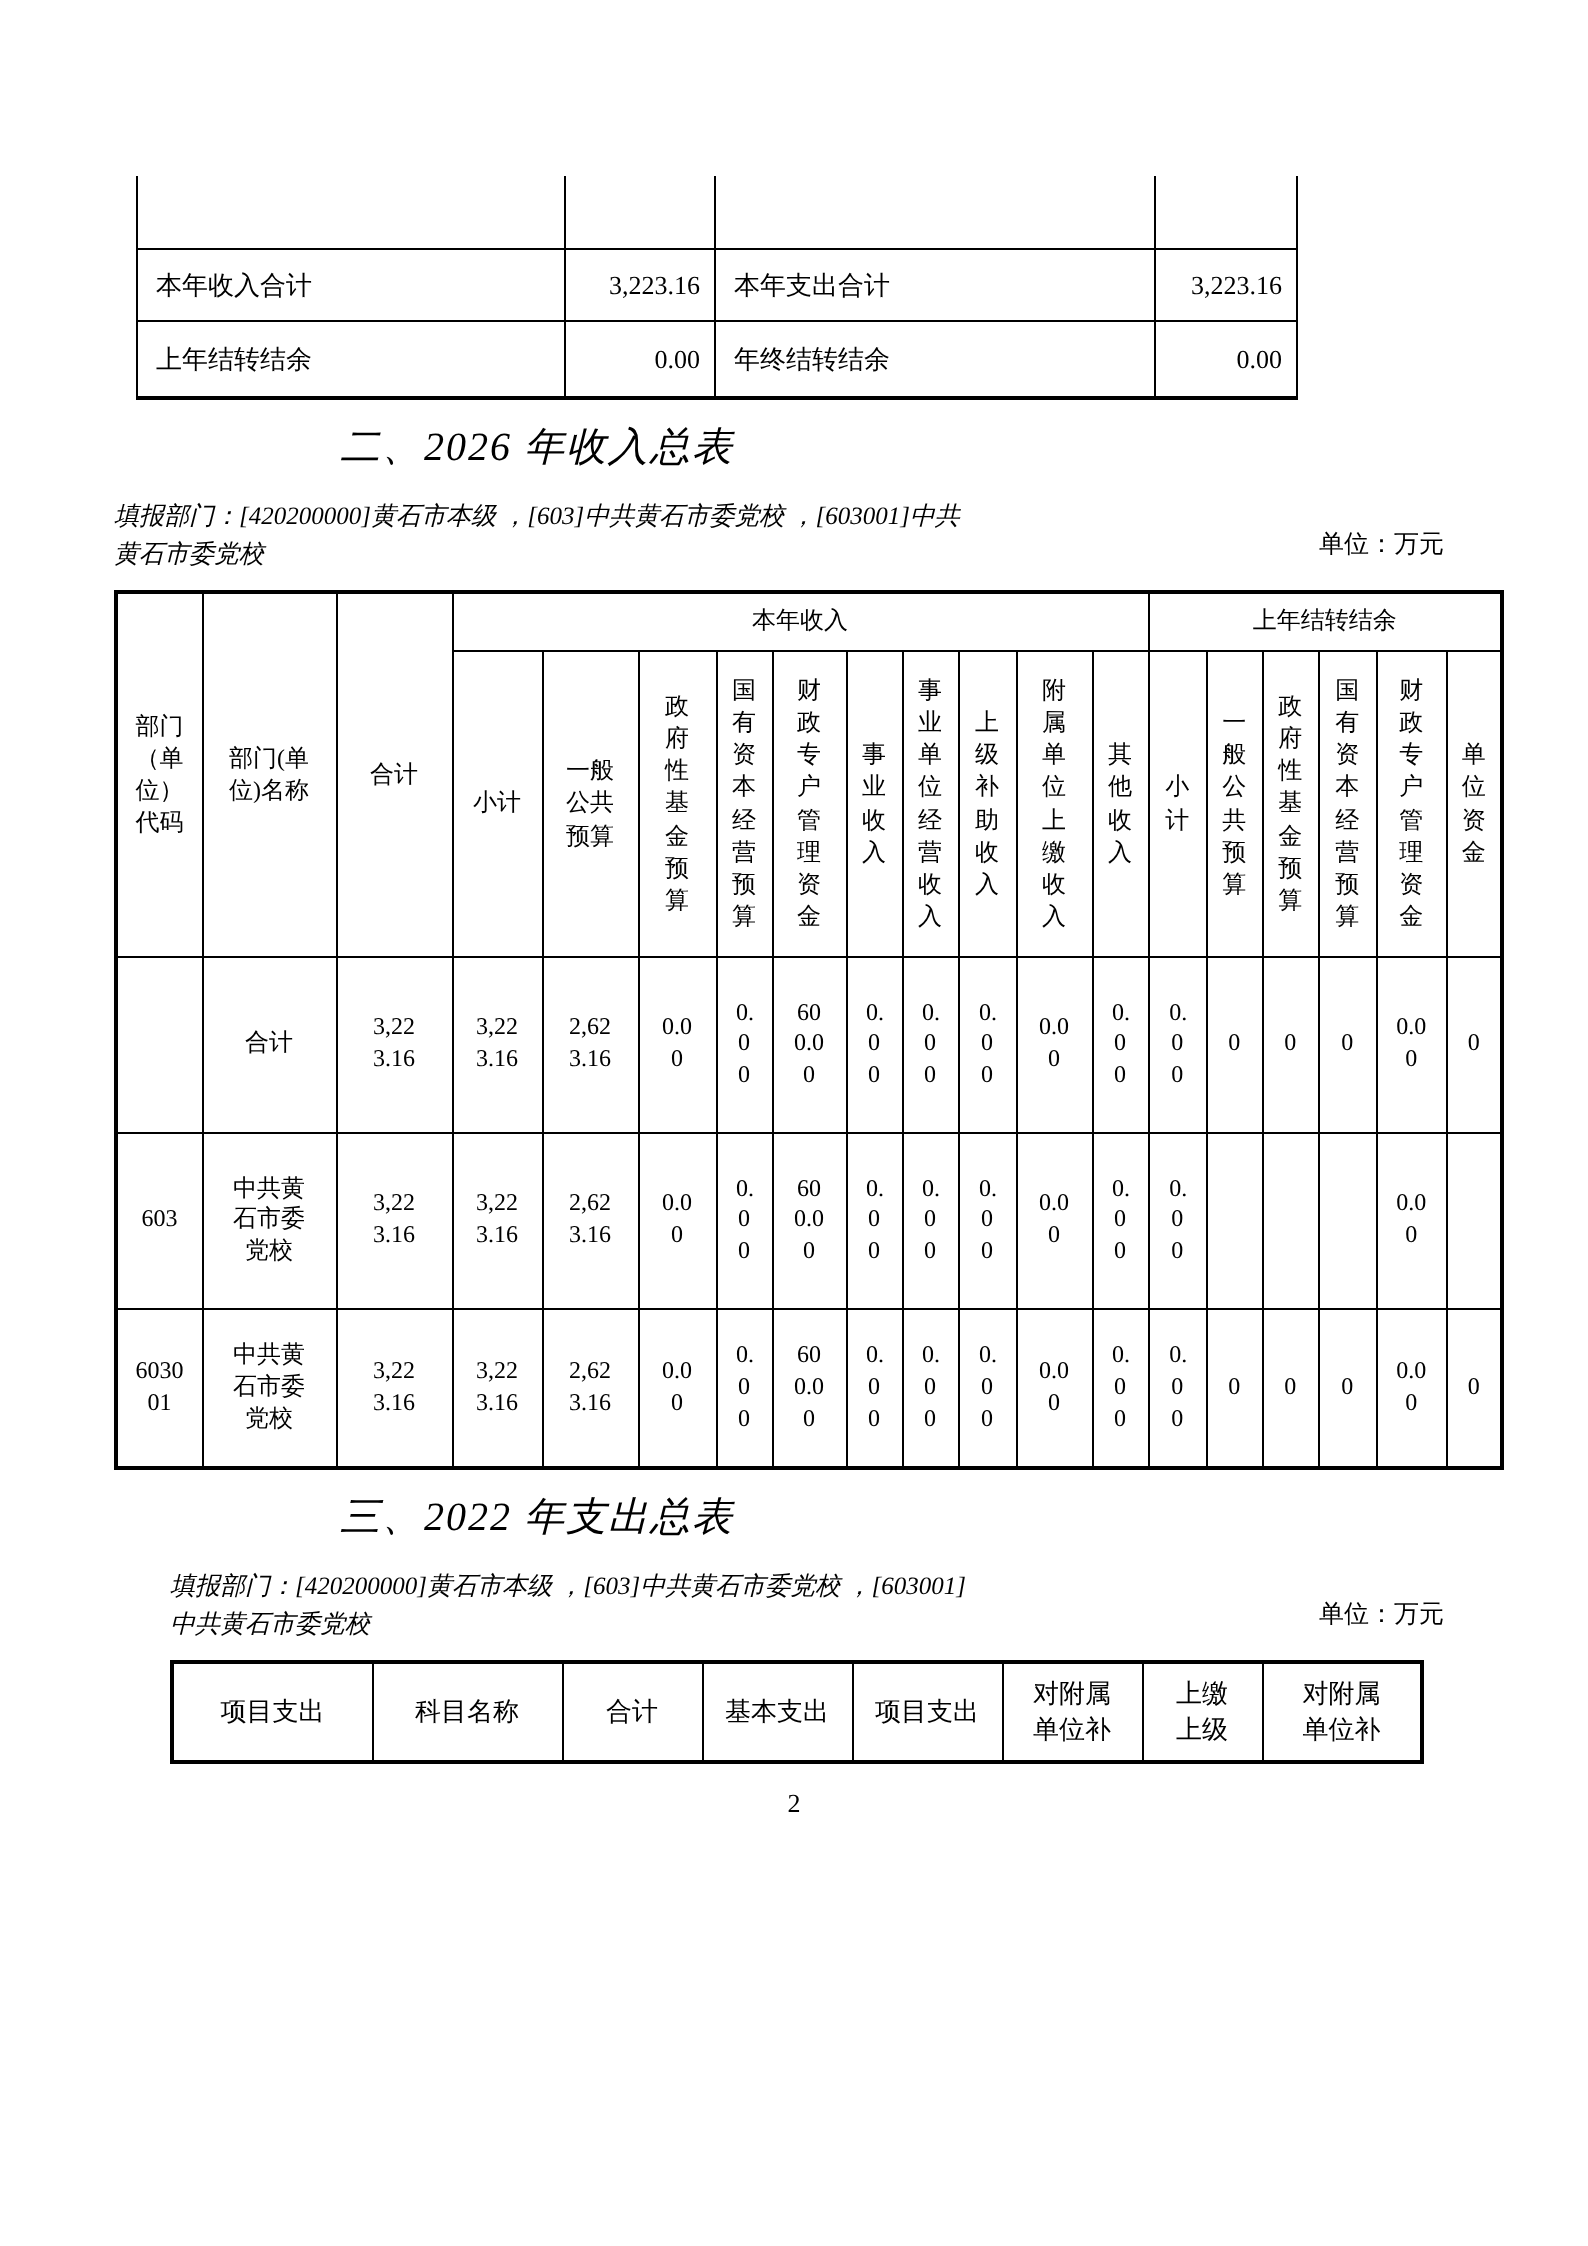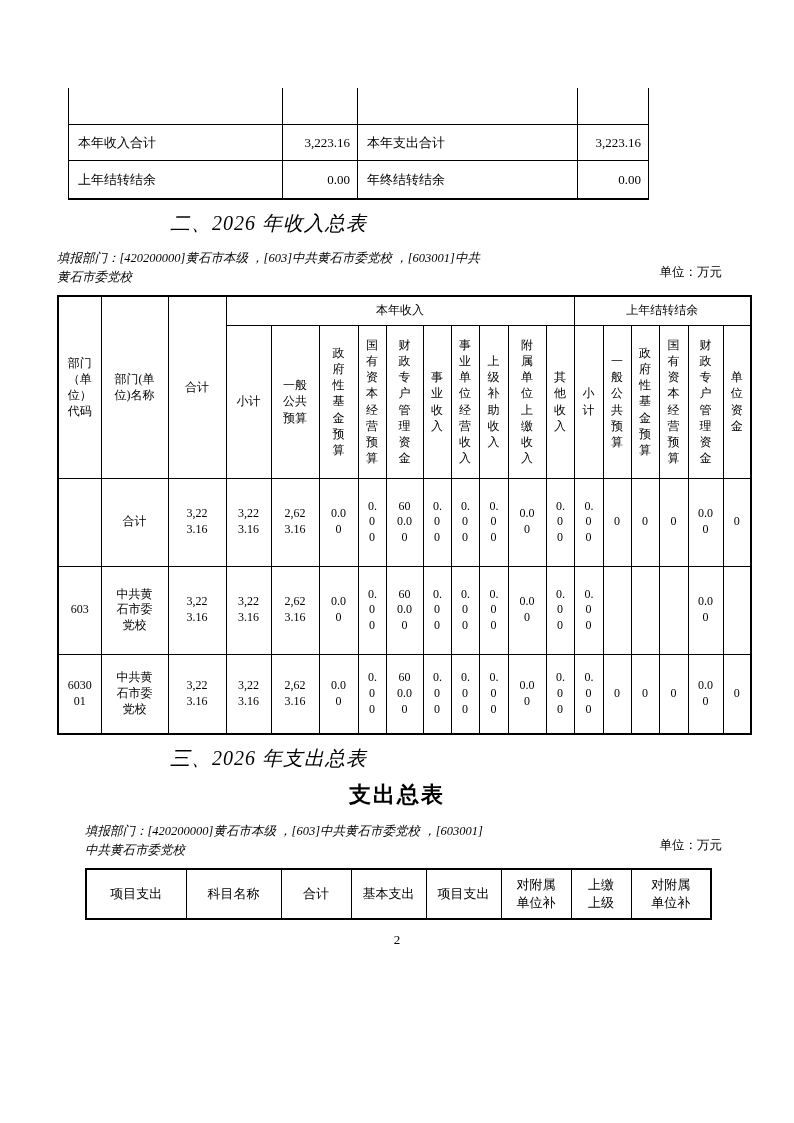--- a/index.html
+++ b/index.html
@@ -332,22 +332,21 @@
           <td>0</td>
           <td>0</td>
           <td>
             <span class="wrap dw16">0.00</span>
           </td>
           <td>0</td>
         </tr>
       </tbody>
   </table>
 
-  <div class="sec-heading">三、2026 年支出总表</div>
-  <div class="big-title">支出总表</div>
+  <div class="sec-heading">三、2022 年支出总表</div>
 
   <div class="dept-row s3">
     <div class="dept w3">填报部门：[420200000]黄石市本级 ，[603]中共黄石市委党校 ，[603001]中共黄石市委党校</div>
     <div class="unit">单位：万元</div>
   </div>
 
   <table class="t-exp">
     <colgroup>
       <col style="width:100px">
         <col style="width:95px">

